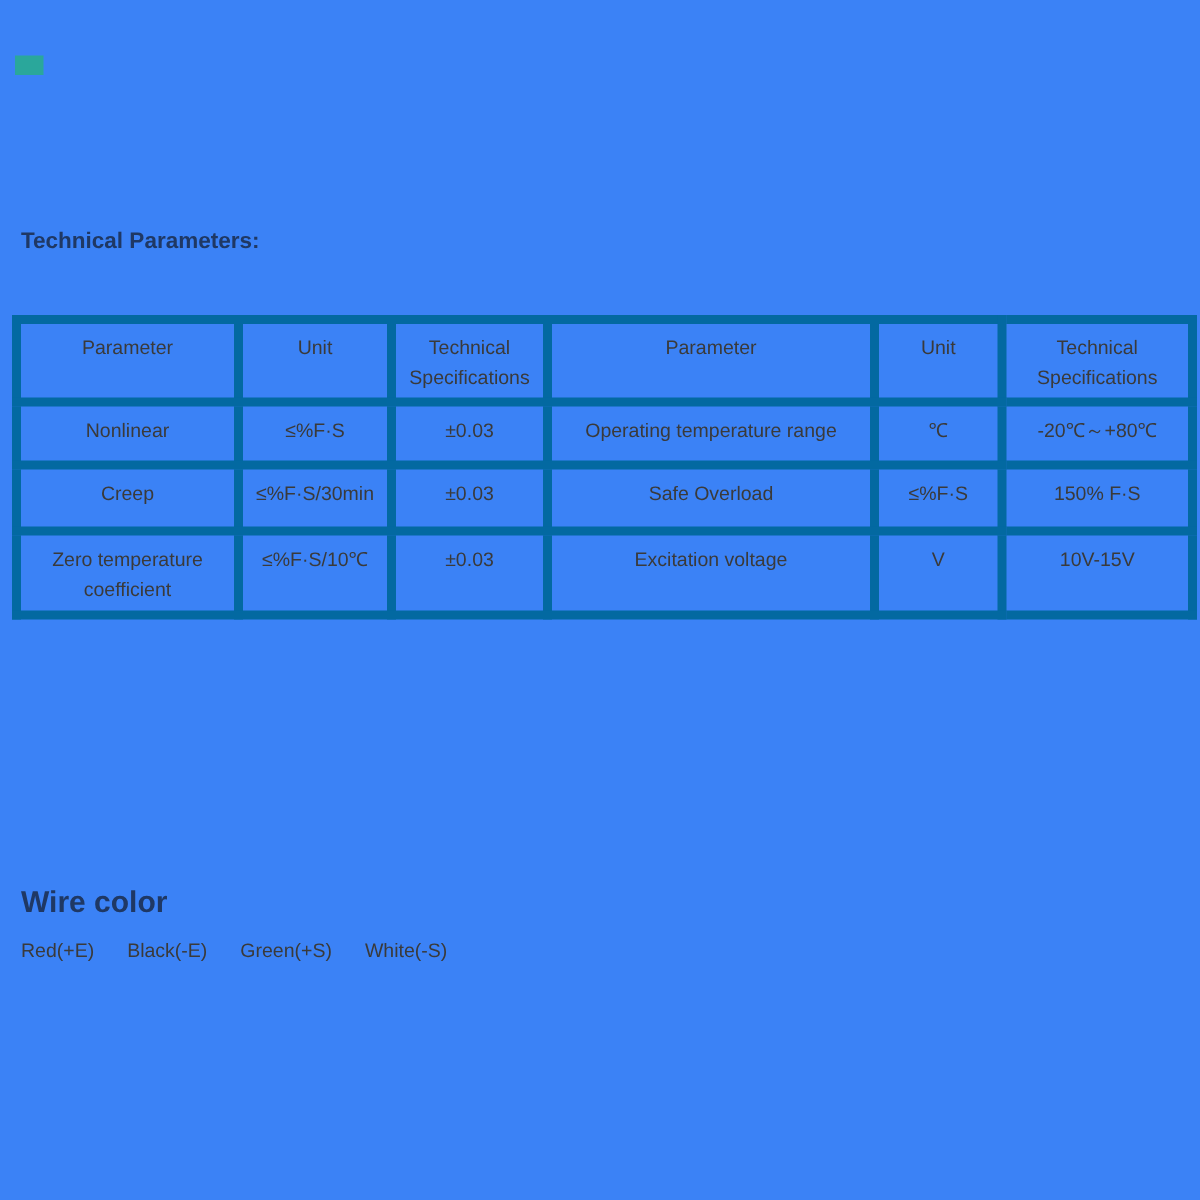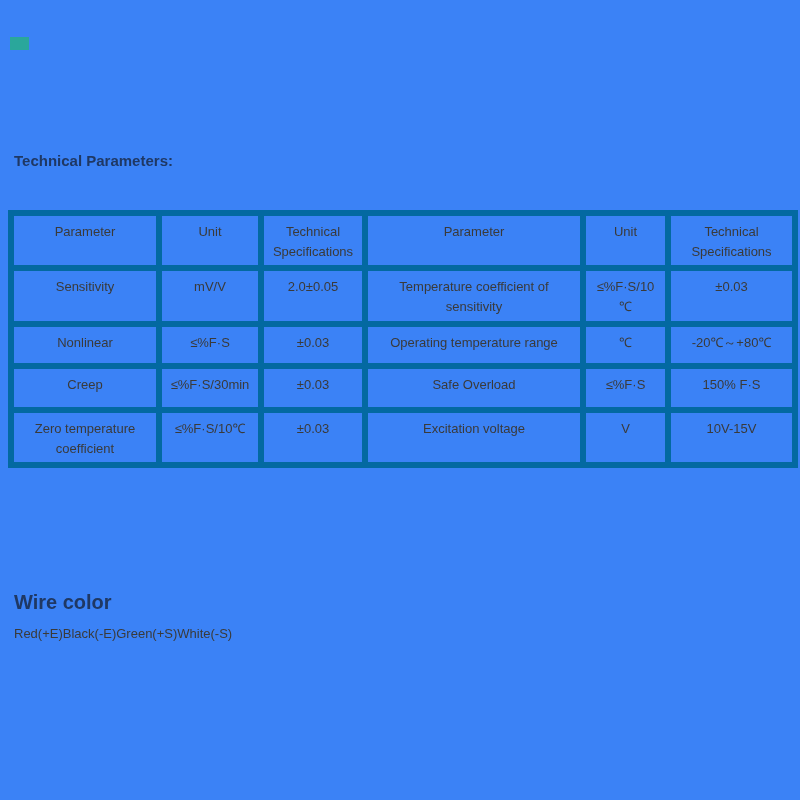--- a/index.html
+++ b/index.html
@@ -53,21 +53,21 @@
   tr.h44 { height: 44px; }
   tr.h42 { height: 42px; }
   tr.h36 { height: 36px; }
   tr.h32 { height: 32px; }
   .wire-line {
     position: absolute;
     left: 14px;
     top: 626px;
     font-size: 13px;
     display: flex;
-    gap: 0;
+    gap: 22px;
     color: #3a3a3a;
   }
 </style>
 </head>
 <body>
 
 <div class="page">
 
   <div class="teal-mark"></div>
 
@@ -86,28 +86,20 @@
       <tr class="h50">
         <th>Parameter</th>
         <th>Unit</th>
         <th>Technical Specifications</th>
         <th>Parameter</th>
         <th>Unit</th>
         <th>Technical Specifications</th>
       </tr>
     </thead>
     <tbody>
-      <tr class="h48">
-        <td>Sensitivity</td>
-        <td>mV/V</td>
-        <td>2.0±0.05</td>
-        <td>Temperature coefficient of sensitivity</td>
-        <td>≤%F·S/10 ℃</td>
-        <td>±0.03</td>
-      </tr>
       <tr class="h42">
         <td>Nonlinear</td>
         <td>≤%F·S</td>
         <td>±0.03</td>
         <td>Operating temperature range</td>
         <td>℃</td>
         <td>-20℃～+80℃</td>
       </tr>
       <tr class="h44">
         <td>Creep</td>

